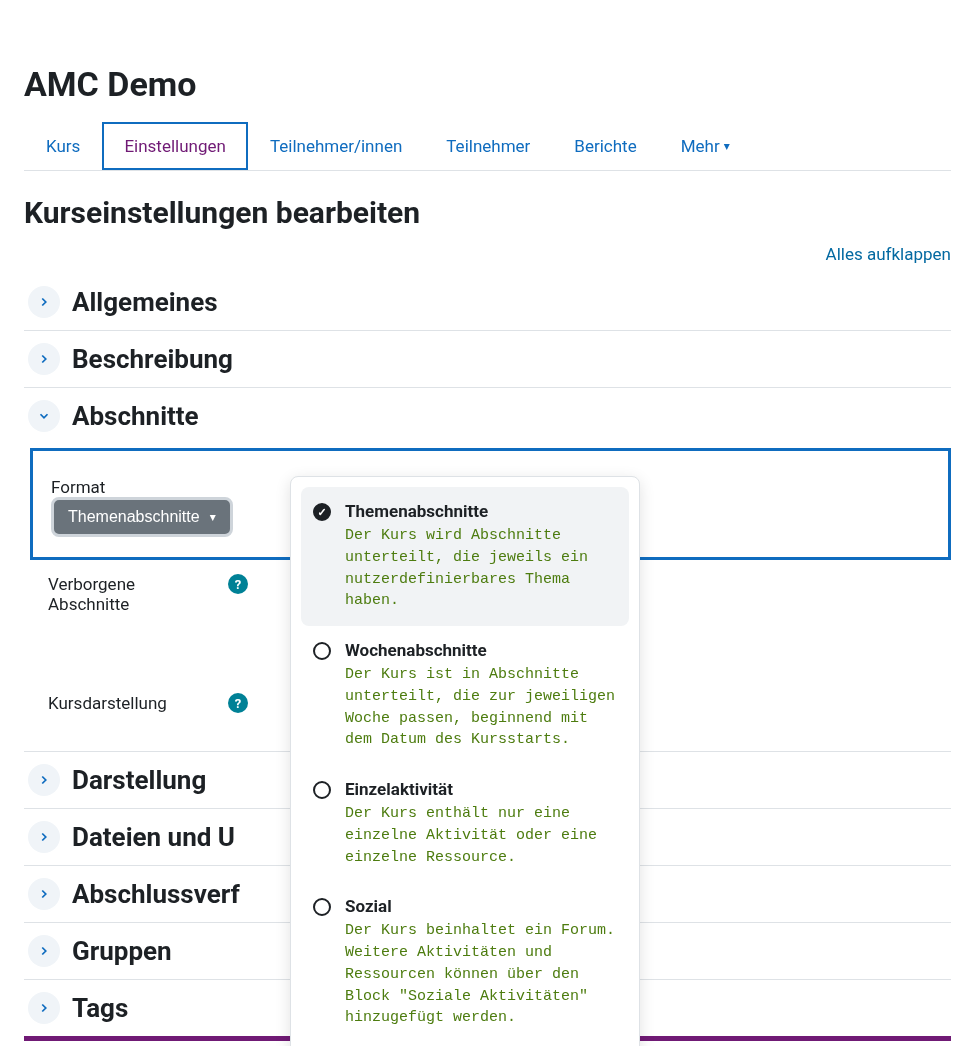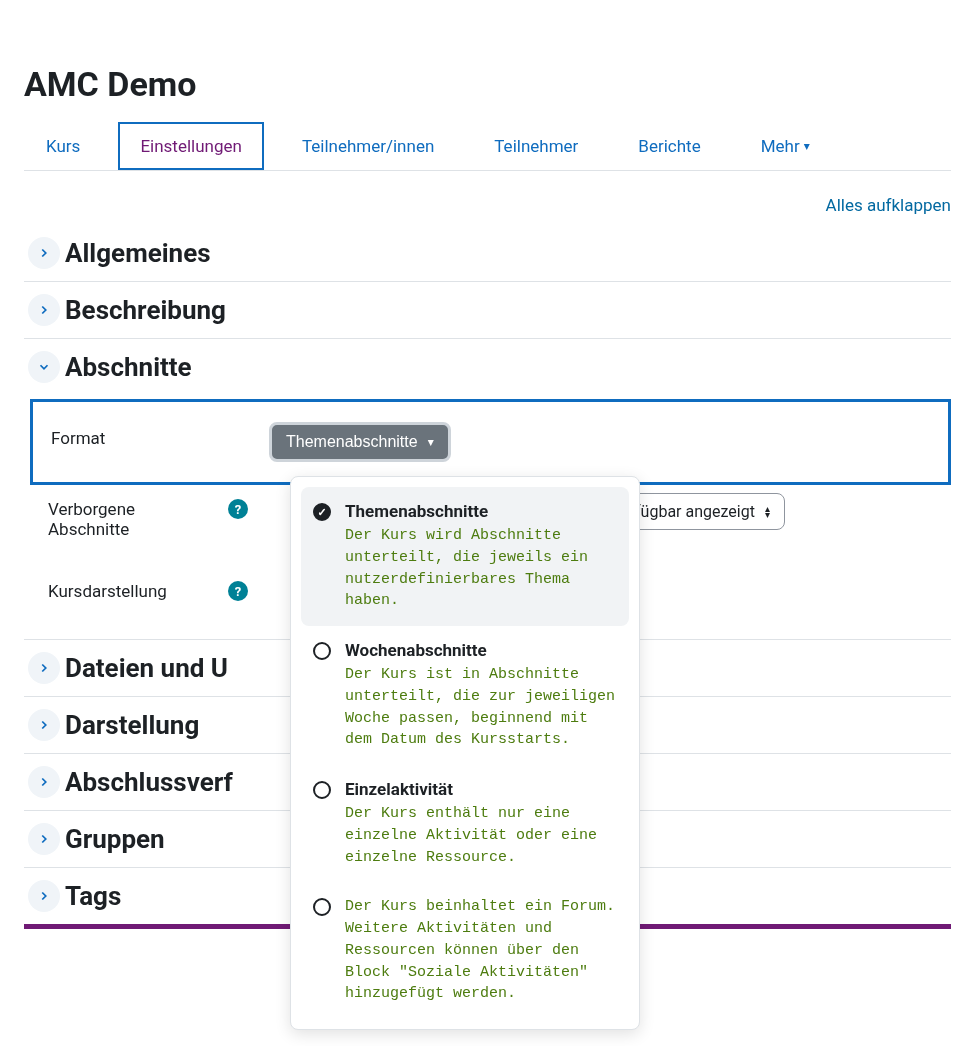--- a/index.html
+++ b/index.html
@@ -11,21 +11,21 @@
   }
   .container { padding: 20px 24px; max-width: 975px; margin-top: 44px; }
   .site-title {
     font-size: 34px;
     font-weight: 700;
     margin-bottom: 18px;
     color: #1d2125;
   }
   .tabs {
     display: flex;
-    gap: 16px;
+    gap: 0;
     border-bottom: 1px solid #dee2e6;
     margin-bottom: 24px;
   }
   .tab {
     padding: 12px 20px;
     color: #0f6cbf;
     cursor: pointer;
     font-size: 17px;
     border: 2px solid transparent;
     display: flex;
@@ -52,21 +52,21 @@
     cursor: pointer;
   }
   .section {
     border-bottom: 1px solid #dee2e6;
   }
   .section-header {
     display: flex;
     align-items: center;
     padding: 12px 0 12px 4px;
     cursor: pointer;
-    gap: 5px;
+    gap: 12px;
   }
   .chev-circle {
     width: 32px;
     height: 32px;
     border-radius: 50%;
     background: #f0f4f8;
     display: flex;
     align-items: center;
     justify-content: center;
     flex-shrink: 0;
@@ -76,21 +76,21 @@
     font-size: 26px;
     font-weight: 700;
   }
   .section-body {
     padding: 4px 0 18px 24px;
   }
   .field-row {
     display: flex;
     align-items: flex-start;
     padding: 8px 0;
-    gap: 18px;
+    flex-direction: column;
   }
   .field-row.highlighted {
     border: 3px solid #0f6cbf;
     padding: 20px 8px 20px 18px;
     margin-left: -18px;
   }
   .field-label-col {
     width: 200px;
     display: flex;
     align-items: flex-start;
@@ -213,20 +213,21 @@
     <div class="tab active">Einstellungen</div>
     <div class="tab">Teilnehmer/innen</div>
     <div class="tab">Teilnehmer</div>
     <div class="tab">Berichte</div>
     <div class="tab">
       <span>Mehr</span>
       <span class="chevron-sm">▾</span>
     </div>
   </div>
 
+  <h2 class="page-title">Kurseinstellungen bearbeiten</h2>
 
   <div class="expand-all">Alles aufklappen</div>
 
   <div class="section">
     <div class="section-header">
       <span class="chev-circle">
         <svg width="14" height="14" viewBox="0 0 24 24" fill="none" stroke-width="3">
             <polyline points="9 6 15 12 9 18"></polyline>
           </svg>
       </span>
@@ -294,32 +295,32 @@
     </div>
   </div>
 
   <div class="section">
     <div class="section-header">
       <span class="chev-circle">
         <svg width="14" height="14" viewBox="0 0 24 24" fill="none" stroke-width="3">
             <polyline points="9 6 15 12 9 18"></polyline>
           </svg>
       </span>
+      <span class="section-title">Darstellung</span>
+    </div>
+  </div>
+
+  <div class="section">
+    <div class="section-header">
+      <span class="chev-circle">
+        <svg width="14" height="14" viewBox="0 0 24 24" fill="none" stroke-width="3">
+            <polyline points="9 6 15 12 9 18"></polyline>
+          </svg>
+      </span>
       <span class="section-title">Dateien und U</span>
-    </div>
-  </div>
-
-  <div class="section">
-    <div class="section-header">
-      <span class="chev-circle">
-        <svg width="14" height="14" viewBox="0 0 24 24" fill="none" stroke-width="3">
-            <polyline points="9 6 15 12 9 18"></polyline>
-          </svg>
-      </span>
-      <span class="section-title">Darstellung</span>
     </div>
   </div>
 
   <div class="section">
     <div class="section-header">
       <span class="chev-circle">
         <svg width="14" height="14" viewBox="0 0 24 24" fill="none" stroke-width="3">
             <polyline points="9 6 15 12 9 18"></polyline>
           </svg>
       </span>
@@ -369,16 +370,17 @@
   <div class="dropdown-item">
     <span class="radio-icon"></span>
     <div class="item-body">
       <div class="item-title">Einzelaktivität</div>
       <div class="item-desc">Der Kurs enthält nur eine einzelne Aktivität oder eine einzelne Ressource.</div>
     </div>
   </div>
   <div class="dropdown-item">
     <span class="radio-icon"></span>
     <div class="item-body">
+      <div class="item-title">Sozial</div>
       <div class="item-desc">Der Kurs beinhaltet ein Forum. Weitere Aktivitäten und Ressourcen können über den Block "Soziale Aktivitäten" hinzugefügt werden.</div>
     </div>
   </div>
 </div>
 
 </body></html>

